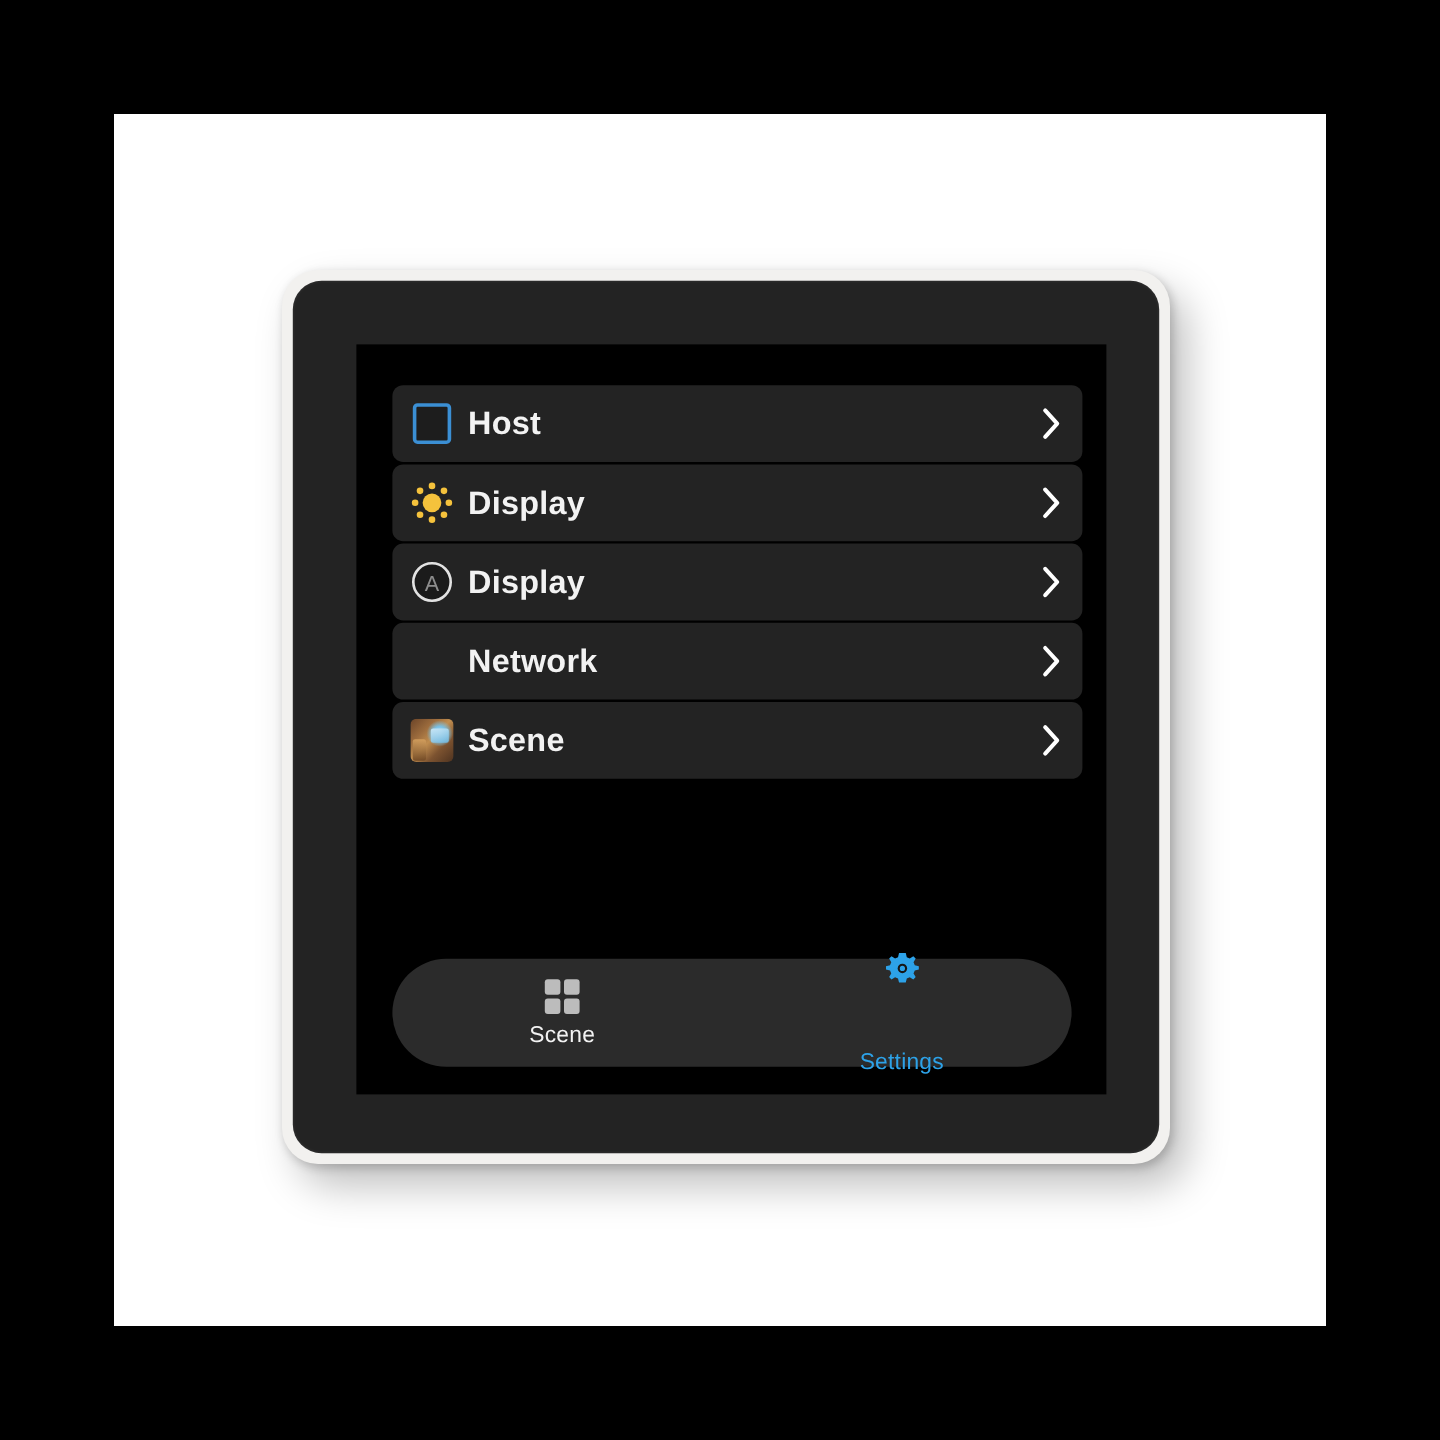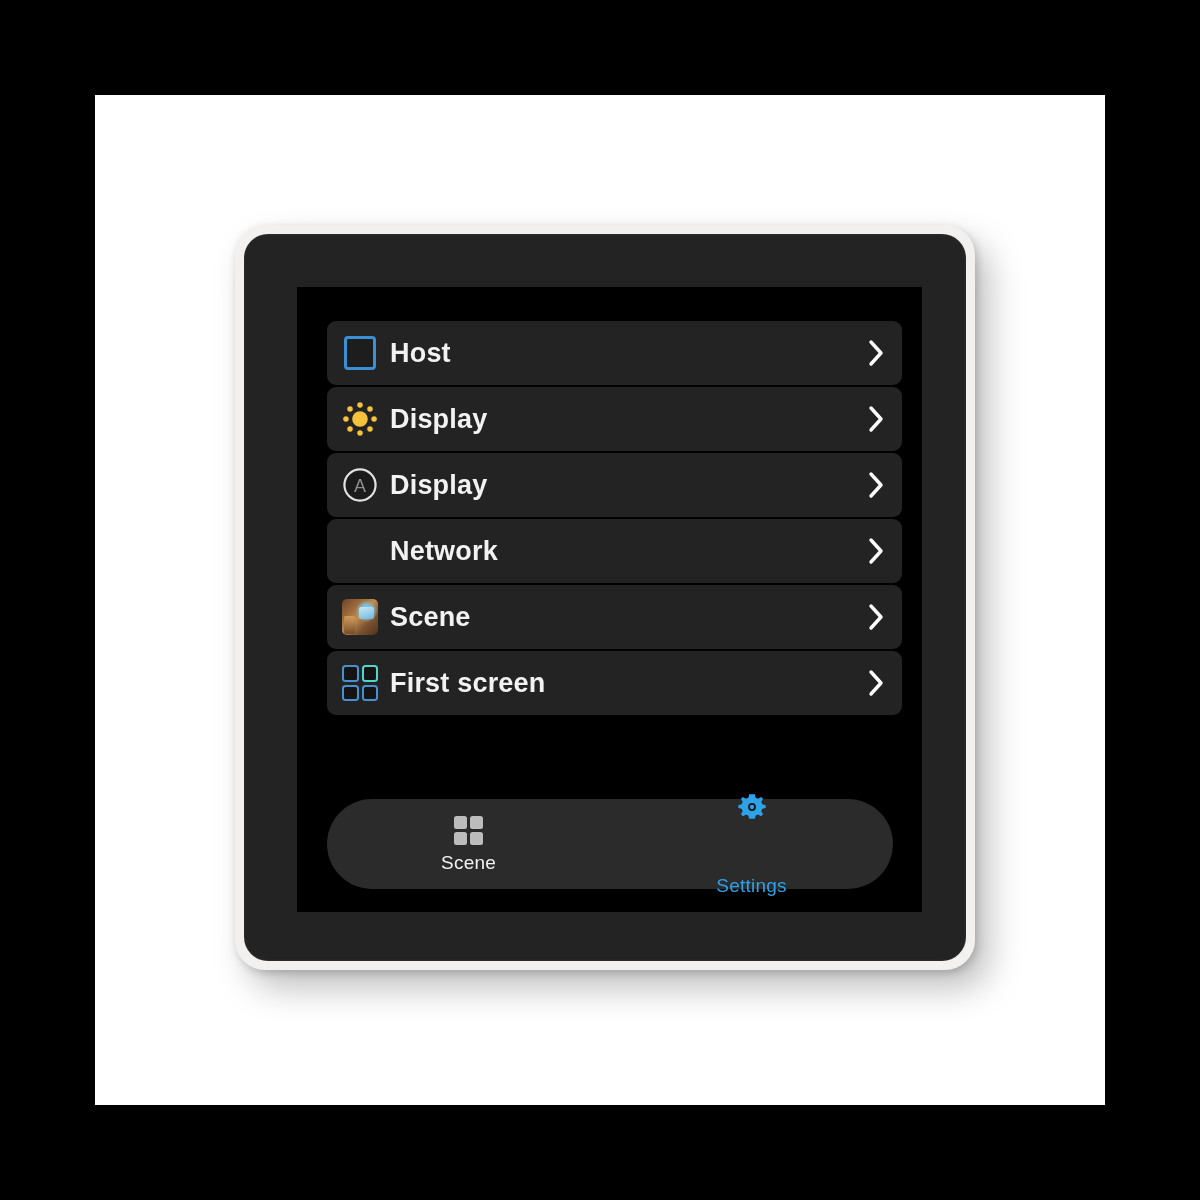--- a/index.html
+++ b/index.html
@@ -293,36 +293,20 @@
               <span class="ico-scene"></span>
             </div>
             <span class="row-label">Scene</span>
             <span class="row-chevron">
               <svg viewBox="0 0 18 30" width="18" height="30">
                   <polyline points="4,4 14,15 4,26" fill="none" stroke="#ffffff" stroke-width="3.4" stroke-linecap="round" stroke-linejoin="round"></polyline>
                 </svg>
             </span>
           </div>
 
-          <div class="setting-row">
-            <div class="row-icon">
-              <span class="ico-grid4">
-                  <i></i>
-                  <i class="teal"></i>
-                  <i></i>
-                  <i></i>
-                </span>
-            </div>
-            <span class="row-label">First screen</span>
-            <span class="row-chevron">
-              <svg viewBox="0 0 18 30" width="18" height="30">
-                  <polyline points="4,4 14,15 4,26" fill="none" stroke="#ffffff" stroke-width="3.4" stroke-linecap="round" stroke-linejoin="round"></polyline>
-                </svg>
-            </span>
-          </div>
 
         </div>
 
         <div id="tab-bar">
 
           <div class="tab-item">
             <span class="tab-icon">
               <span class="tab-grid">
                   <i></i>
                   <i></i>

